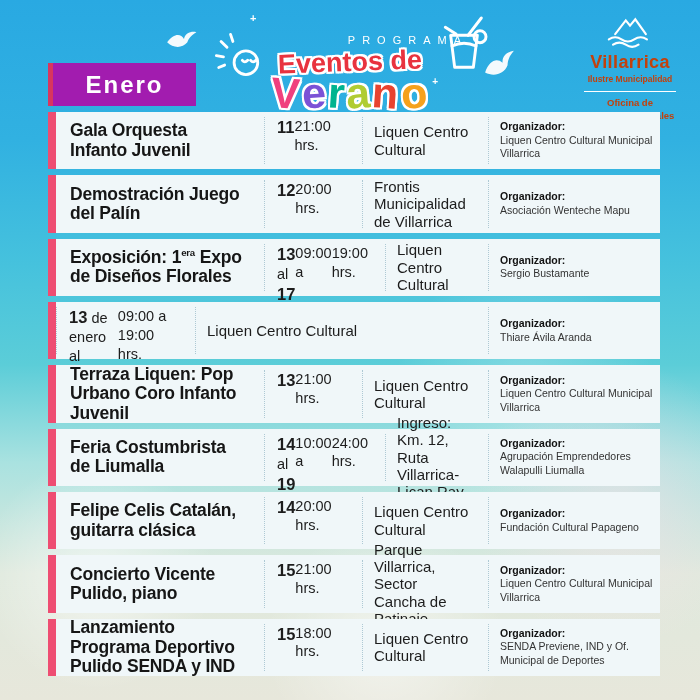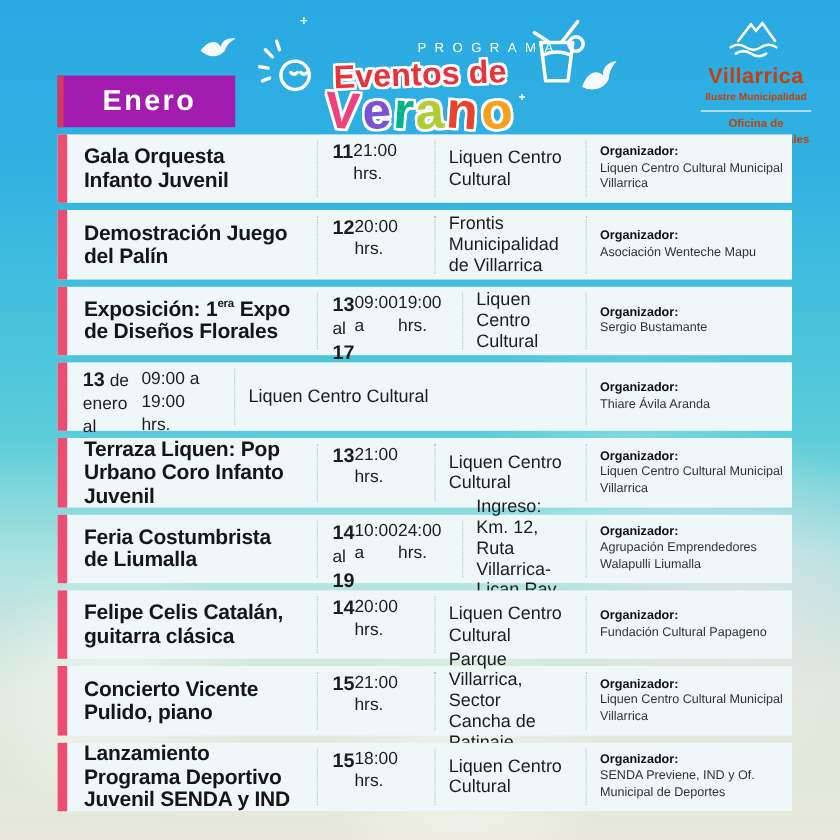--- a/index.html
+++ b/index.html
@@ -216,21 +216,21 @@
         <div><b>15</b></div>
         <div>21:00 hrs.</div>
       </div>
     <div class="col-loc">Parque Villarrica, Sector Cancha de Patinaje</div>
     <div class="col-org">
       <div class="org-label">Organizador:</div>
       <div>Liquen Centro Cultural Municipal Villarrica</div>
     </div>
   </div>
     <div class="event-card">
-    <div class="col-title">Lanzamiento Programa Deportivo Juvenil SENDA y IND</div>
+    <div class="col-title">Lanzamiento Programa Deportivo Pulido SENDA y IND</div>
     <div class="col-date">
         <div><b>15</b></div>
         <div>18:00 hrs.</div>
       </div>
     <div class="col-loc">Liquen Centro Cultural</div>
     <div class="col-org">
       <div class="org-label">Organizador:</div>
       <div>SENDA Previene, IND y Of. Municipal de Deportes</div>
     </div>
   </div>

